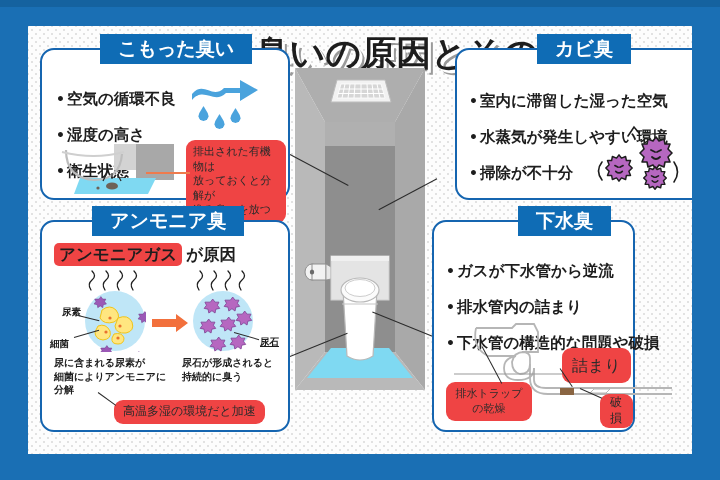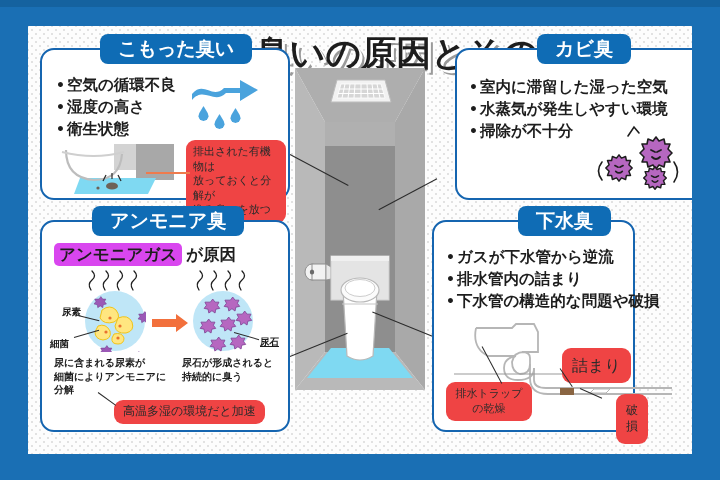--- a/index.html
+++ b/index.html
@@ -49,26 +49,25 @@
     border-radius: 14px;
   }
   .ribbon {
     position: absolute; top: -16px;
     background: #0f6cb5;
     color: #ffffff;
     font-size: 19px; font-weight: bold;
     padding: 4px 18px 5px 18px;
     white-space: nowrap;
     line-height: 1.1;
-    border-radius: 8px;
   }
   .bullets { position: absolute; list-style: none; }
   .bullets li {
     font-size: 15.5px; font-weight: bold; color: #1d1d1d;
-    line-height: 1.42; white-space: nowrap;
+    line-height: 1.42; white-space: nowrap; margin-top: 14px;
   }
   .bullets li::before { content: "\2022"; margin-right: 2px; font-size: 14px; }
 
   .peach {
     position: absolute;
     background: #ef4444; color: #2b2b2b;
     border-radius: 9px;
     font-size: 11px; font-weight: normal; line-height: 1.32;
     padding: 5px 7px;
     white-space: pre-line;
@@ -87,21 +86,21 @@
               background: #4aa3dd;
               border-radius: 50% 50% 50% 50% / 62% 62% 38% 38%;
               clip-path: polygon(50% 0%, 88% 46%, 98% 72%, 80% 96%, 50% 100%, 20% 96%, 2% 72%, 12% 46%); }
 
   
   .mold { position: absolute; }
 
   
   .highlight-row { position: absolute; white-space: nowrap; }
   .hl-yellow {
-    background: #d946ef; color: #1d1d1d; font-weight: bold;
+    background: #ef4444; color: #1d1d1d; font-weight: bold;
     font-size: 16.5px; padding: 2px 5px; border-radius: 5px;
   }
   .hl-plain { color: #1d1d1d; font-weight: bold; font-size: 16.5px; margin-left: 4px; }
   .smalllabel { position: absolute; font-size: 9.5px; font-weight: bold; color: #1d1d1d; white-space: nowrap; }
   .captext { position: absolute; font-size: 10px; font-weight: bold; color: #1d1d1d;
              line-height: 1.36; white-space: pre-line; }
 
   
   #room { position: absolute; left: 259px; top: 34px; width: 146px; height: 370px; }
   .connector { position: absolute; background: #2b2b2b; height: 1.2px; transform-origin: left center; }
@@ -344,18 +343,18 @@
         <path d="M140,67 L156,67 L152,71 L136,71 Z" fill="#ffffff" stroke="#b6b6b6" stroke-width="1"></path>
       </svg>
 
       <div class="peach" style="left:12px; top:160px; width:86px; text-align:center;">排水トラップ
 の乾燥</div>
       <div class="thinline" style="left:48px; top:124px; width:42px; transform:rotate(62deg);"></div>
 
       <div class="peach" style="left:128px; top:126px; font-size:16px; padding:7px 10px;">詰まり</div>
       <div class="thinline" style="left:126px; top:146px; width:22px; transform:rotate(56deg);"></div>
 
-      <div class="peach" style="left:182px; top:172px; font-size:12px; padding:9px 10px;">破損</div>
+      <div class="peach" style="left:166px; top:172px; font-size:12px; padding:1px 10px;">破損</div>
       <div class="thinline" style="left:146px; top:166px; width:24px; transform:rotate(24deg);"></div>
     </div>
 
   </div>
 </div>
 
 </body></html>

